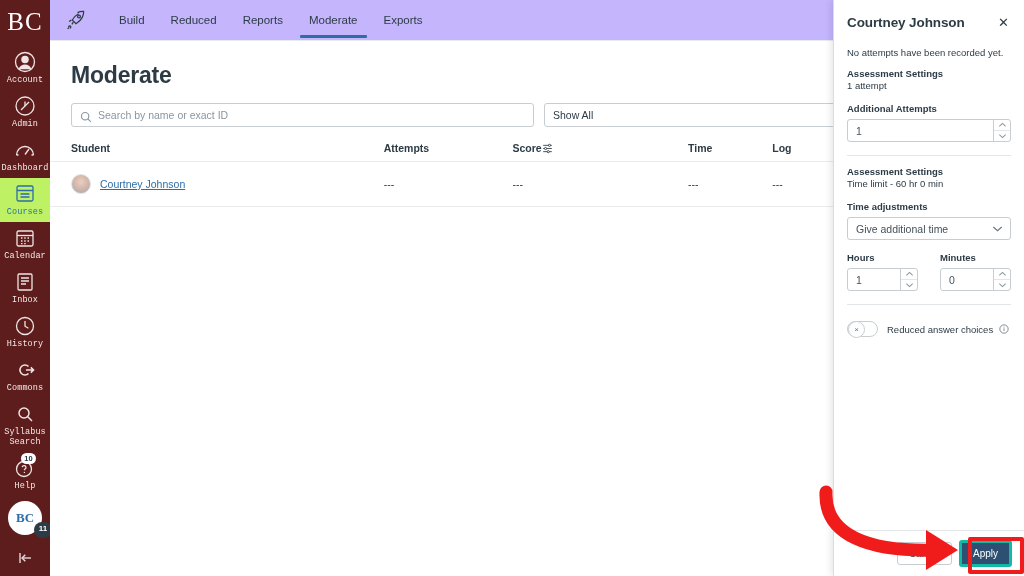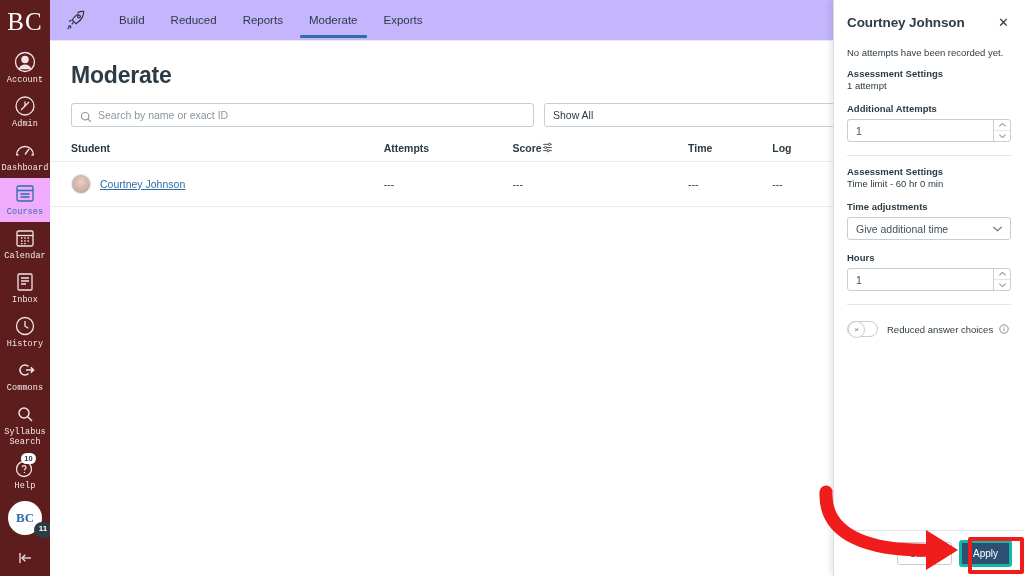--- a/index.html
+++ b/index.html
@@ -27,21 +27,21 @@
     display: flex; flex-direction: column; align-items: center; justify-content: flex-start;
     padding: 4px 2px 5px 2px; cursor: pointer; position: relative;
   }
   .gn-item .gn-ico { width: 24px; height: 24px; display:block; margin-bottom: 1px; position:relative; }
   .gn-item .gn-ico svg { display:block; width: 24px; height: 24px; }
   .gn-label {
     color: #f3e9e9; font-size: 8.5px; line-height: 10px; text-align: center;
     letter-spacing: .1px;
     font-family: Liberation Mono, monospace;
   }
-  .gn-item.active { background: #f0abfc; }
+  .gn-item.active { background: #bef264; }
   .gn-item.active .gn-label { color: #2d6ea8; }
   .gn-item.active .gn-ico svg { stroke: #2d6ea8; }
   .gn-badge {
     position: absolute; right: 1px; top: -3px;
     background: #fff; color: #2d3b45; border-radius: 9px;
     font-size: 7.5px; line-height: 11px; height: 11px; min-width: 15px;
     text-align: center; padding: 0 3px; font-weight: bold;
   }
   .gn-bottom { margin-top: auto; width: 100%; display: flex; flex-direction: column; align-items: center; padding-bottom: 8px; }
   .gn-avatar-wrap { position: relative; width: 34px; height: 34px; margin-bottom: 16px; }
@@ -109,21 +109,21 @@
   table.roster td {
     font-size: 10.5px; color: #2d3b45; padding: 12px 0; border-bottom: 1px solid #e8eaec;
     vertical-align: middle;
   }
   .col-student { width: 285px; padding-left: 21px !important; }
   .col-attempts { width: 110px; }
   .col-score { width: 150px; }
   .col-time { width: 72px; }
   .col-log { width: 55px; }
   .col-accom { width: 160px; }
-  .th-score-wrap { display:flex; align-items:flex-start; }
+  .th-score-wrap { display:flex; align-items:flex-end; }
   .sort-ico { width: 11px; height: 11px; display:block; cursor:pointer; }
   .student-cell { display: flex; align-items: center; gap: 9px; }
   .stu-avatar {
     width: 20px; height: 20px; border-radius: 50%; flex: none;
     background: radial-gradient(circle at 50% 38%, #e8cfc3 0%, #d8b9ab 42%, #bfb0ad 70%, #aca3a3 100%);
     border: 1px solid #e3e5e7;
   }
   .stu-link { color: #2d6ea8; text-decoration: underline; font-size: 10.5px; cursor: pointer; }
   .muted { color: #6b7780; }
   .dash { color: #6b7780; }
@@ -464,20 +464,38 @@
                   </svg>
               </span>
               <span>
                 <svg viewBox="0 0 10 7" fill="none" stroke="#8b969e" stroke-width="1.2">
                     <path d="M1.3 2 5 5.4 8.7 2"></path>
                   </svg>
               </span>
             </div>
           </div>
         </div>
+        <div class="hm-col">
+          <div class="field-label">Minutes</div>
+          <div class="numfield">
+            <div class="nval">0</div>
+            <div class="spin">
+              <span>
+                <svg viewBox="0 0 10 7" fill="none" stroke="#8b969e" stroke-width="1.2">
+                    <path d="M1.3 5 5 1.6 8.7 5"></path>
+                  </svg>
+              </span>
+              <span>
+                <svg viewBox="0 0 10 7" fill="none" stroke="#8b969e" stroke-width="1.2">
+                    <path d="M1.3 2 5 5.4 8.7 2"></path>
+                  </svg>
+              </span>
+            </div>
+          </div>
+        </div>
       </div>
 
       <div class="divider"></div>
 
       <div class="toggle-row">
         <div class="toggle">
           <div class="knob">×</div>
         </div>
         <span class="toggle-label">
           <span>Reduced answer choices</span>

